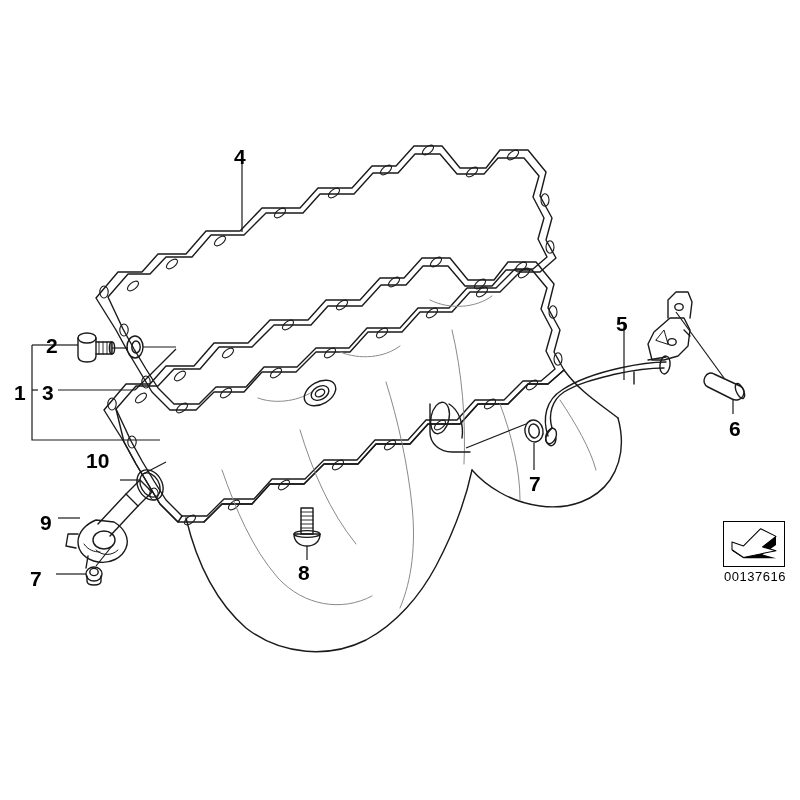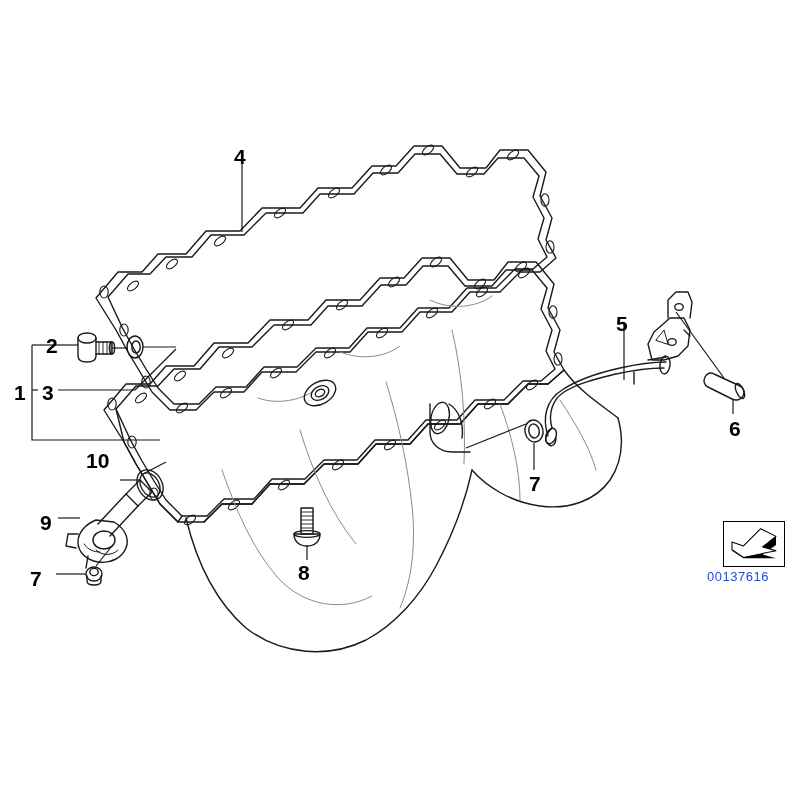--- a/index.html
+++ b/index.html
@@ -45,27 +45,27 @@
     left: 723px;
     top: 521px;
     width: 62px;
     height: 46px;
     border: 1px solid #000;
     background: #fff;
     box-sizing: border-box;
   }
   #ref-number {
     position: absolute;
-    left: 697px;
+    left: 714px;
     top: 569px;
     width: 82px;
     text-align: center;
     font-family: "Liberation Sans", sans-serif;
     font-size: 13px;
-    color: #1d4ed8;
+    color: #000000;
     letter-spacing: 0.5px;
   }
 
   
   .callout {
     position: absolute;
     font-family: "Liberation Sans", sans-serif;
     font-size: 21px;
     font-weight: bold;
     color: #000000;

